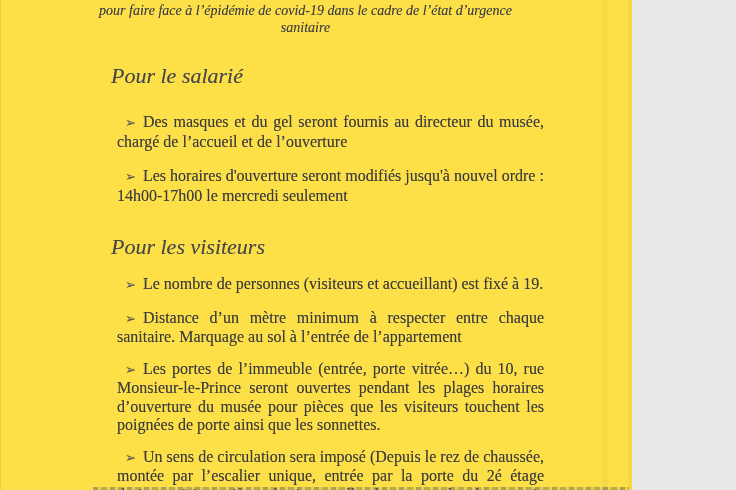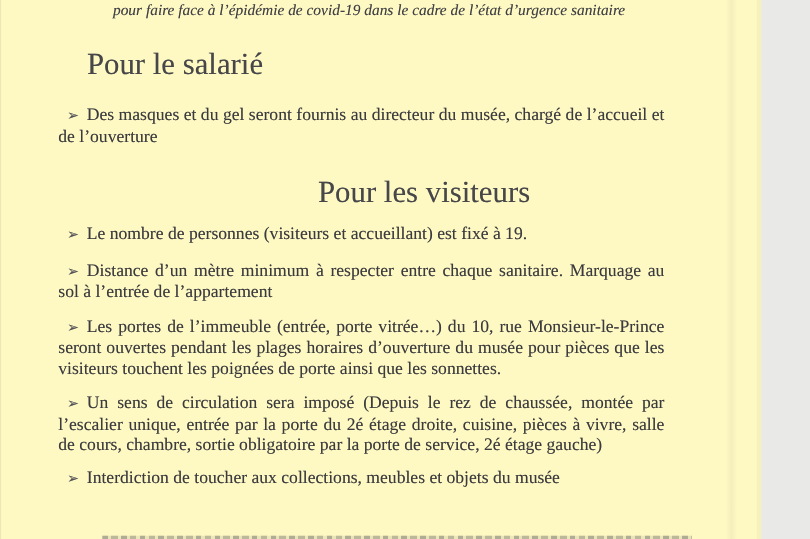--- a/index.html
+++ b/index.html
@@ -1,19 +1,19 @@
 <!DOCTYPE html>
 <html><head>
 <meta charset="utf-8">
 <style>
   html,body{margin:0;padding:0;background:#e9e9e7;}
   .page{
     position:relative;
-    width:692px;height:490px;
-    background:#fef9c3;
+    width:632px;height:490px;
+    background:#fde047;
     overflow:hidden;
     font-family:"Liberation Serif","DejaVu Serif",serif;
     color:#3b3b3e;
     box-sizing:border-box;
     border-left:1px solid rgba(0,0,0,0.07);
   }
   
   .scan-shade{
     position:absolute;top:0;right:22px;width:10px;height:100%;
     background:linear-gradient(to right,rgba(0,0,0,0),rgba(0,0,0,0.045),rgba(0,0,0,0));
@@ -28,31 +28,32 @@
     margin:2px 88px 0 88px;
     padding-right:22px;
     text-align:center;
     font-style:italic;
     font-size:14px;
     line-height:17px;
     color:#404044;
     text-shadow:0 0 0.5px rgba(70,70,75,0.5);
   }
   .heading{
+    font-style:italic;
     font-weight:normal;
-    font-size:28px;
+    font-size:22px;
     line-height:26px;
     color:#47474a;
-    margin:0 0 0 78px;
+    margin:0 0 0 110px;
     text-shadow:0 0 0.5px rgba(70,70,75,0.45);
   }
   .heading.sec1{margin-top:27px;}
-  .heading.sec2{margin-top:29px;text-align:center;}
+  .heading.sec2{margin-top:29px;}
   .bullet{
-    margin:0 88px 0 52px;
+    margin:0 88px 0 116px;
     font-size:16px;
     line-height:18.5px;
     text-align:justify;
     text-indent:8px;
     text-shadow:0 0 0.5px rgba(70,70,75,0.5);
   }
   .bullet .arrow{
     font-family:"DejaVu Sans",sans-serif;
     font-size:13px;
     color:#55555a;
@@ -81,20 +82,21 @@
 <body>
 
 <div class="page">
 
   <p class="subtitle">pour faire face à l’épidémie de covid-19 dans le cadre de l’état d’urgence sanitaire</p>
 
   <h2 class="heading sec1">Pour le salarié</h2>
 
   <p class="bullet b-s1-1"><span class="arrow">➢</span><span>Des masques et du gel seront fournis au directeur du musée, chargé de l’accueil et de l’ouverture</span></p>
 
+  <p class="bullet b-s1-2"><span class="arrow">➢</span><span>Les horaires d'ouverture seront modifiés jusqu'à nouvel ordre : 14h00-17h00 le mercredi seulement</span></p>
 
   <h2 class="heading sec2">Pour les visiteurs</h2>
 
   <p class="bullet b-v1"><span class="arrow">➢</span><span>Le nombre de personnes (visiteurs et accueillant) est fixé à 19.</span></p>
 
   <p class="bullet b-v2"><span class="arrow">➢</span><span>Distance d’un mètre minimum à respecter entre chaque sanitaire. Marquage au sol à l’entrée de l’appartement</span></p>
 
   <p class="bullet b-v3"><span class="arrow">➢</span><span>Les portes de l’immeuble (entrée, porte vitrée…) du 10, rue Monsieur-le-Prince seront ouvertes pendant les plages horaires d’ouverture du musée pour pièces que les visiteurs touchent les poignées de porte ainsi que les sonnettes.</span></p>
 
   <p class="bullet b-v4"><span class="arrow">➢</span><span>Un sens de circulation sera imposé (Depuis le rez de chaussée, montée par l’escalier unique, entrée par la porte du 2é étage droite, cuisine, pièces à vivre, salle de cours, chambre, sortie obligatoire par la porte de service, 2é étage gauche)</span></p>

